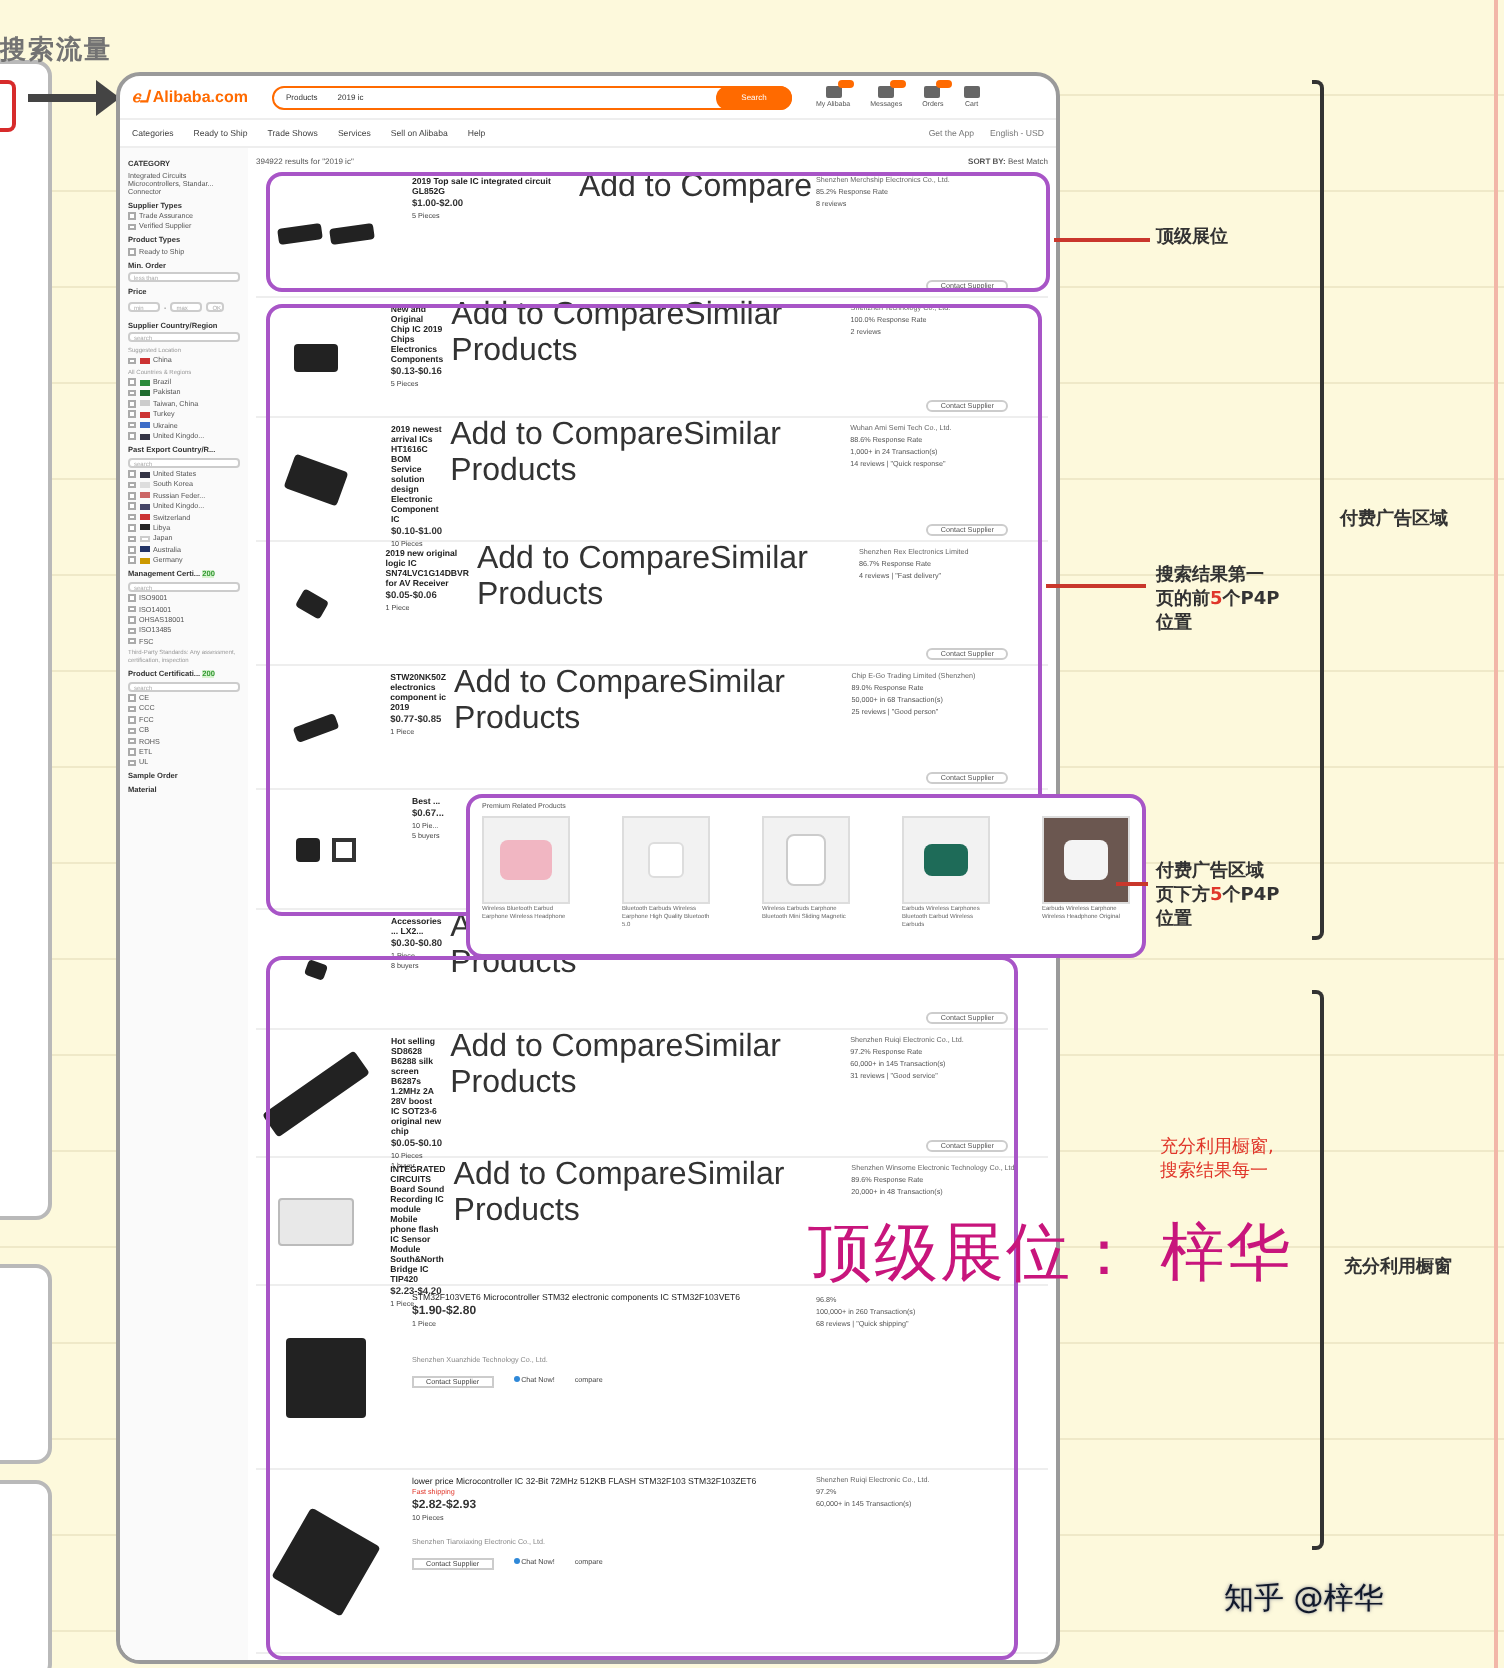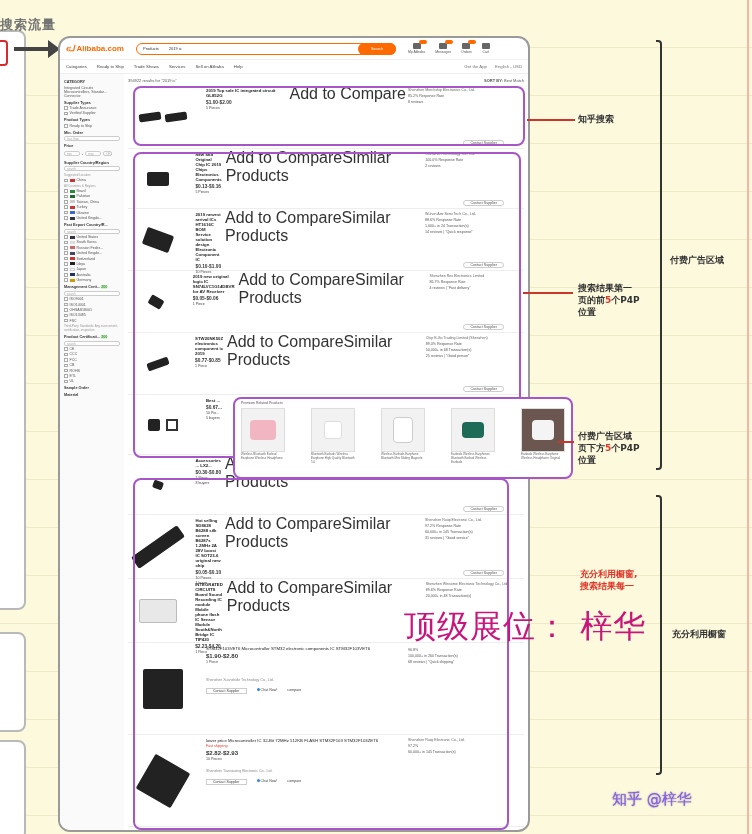--- a/index.html
+++ b/index.html
@@ -50,22 +50,22 @@
 .related{position:absolute;left:233px;top:397px;width:340px;height:82px;background:#fff;border:2px solid #a855c7;border-radius:8px;padding:2px 6px}
 .related .hd{font-size:3.5px;color:#555}
 .rel-items{display:flex;justify-content:space-between;margin-top:3px}
 .rel-item{width:44px;font-size:3px;color:#666}
 .rel-img{width:44px;height:44px;background:#f2f2f2;border:1px solid #ddd;display:flex;align-items:center;justify-content:center}
 .ann{position:absolute;font-size:9px;font-weight:bold;color:#333;line-height:12px;font-family:"DejaVu Sans",sans-serif}
 .ann .hl{color:#e0362a}
 .aline{position:absolute;height:2px;background:#c9372c}
 .brace{position:absolute;width:6px;border:2px solid #333;border-left:none;border-radius:0 4px 4px 0}
 .watermark{position:absolute;left:404px;top:605px;font-size:32px;color:#c8157c;font-family:"DejaVu Sans",sans-serif;letter-spacing:1px}
-.zhihu{position:absolute;left:612px;top:790px;font-size:15px;color:#8b5cf6;font-family:"DejaVu Sans",sans-serif;text-shadow:0 0 1px #999,0 0 2px #aaa}
-.redtxt{position:absolute;left:580px;top:568px;font-size:9px;font-weight:bold;color:#e0362a;line-height:12px;font-family:"DejaVu Sans",sans-serif}
+.zhihu{position:absolute;left:612px;top:790px;font-size:15px;color:#0f172a;font-family:"DejaVu Sans",sans-serif;text-shadow:0 0 1px #999,0 0 2px #aaa}
+.redtxt{position:absolute;left:580px;top:568px;font-size:9px;font-weight:normal;color:#e0362a;line-height:12px;font-family:"DejaVu Sans",sans-serif}
 </style>
 </head>
 <body>
 
 <div class="ruled"></div>
 <div class="redline"></div>
 
 <div class="leftpanel" style="top:30px;height:580px"></div>
 <div class="leftpanel" style="top:632px;height:100px"></div>
 <div class="leftpanel" style="top:740px;height:100px"></div>
@@ -539,21 +539,21 @@
     <div class="rel-item">
         <div class="rel-img" style="background:#6b5750">
           <div style="width:22px;height:20px;background:#f4f4f4;border-radius:4px"></div>
         </div>
         <div>Earbuds Wireless Earphone Wireless Headphone Original</div>
       </div>
   </div>
 </div>
 
 <div class="aline" style="left:527px;top:119px;width:48px"></div>
-<div class="ann" style="left:578px;top:113px">知乎搜索</div>
+<div class="ann" style="left:578px;top:113px">顶级展位</div>
 
 <div class="aline" style="left:523px;top:292px;width:50px"></div>
 <div class="ann" style="left:578px;top:282px"><span>搜索结果第一</span><br><span>页的前</span><span class="hl">5</span><span>个P4P</span><br><span>位置</span></div>
 
 <div class="aline" style="left:558px;top:441px;width:16px"></div>
 <div class="ann" style="left:578px;top:430px"><span>付费广告区域</span><br><span>页下方</span><span class="hl">5</span><span>个P4P</span><br><span>位置</span></div>
 
 <div class="brace" style="left:656px;top:40px;height:430px"></div>
 <div class="ann" style="left:670px;top:254px">付费广告区域</div>
 

